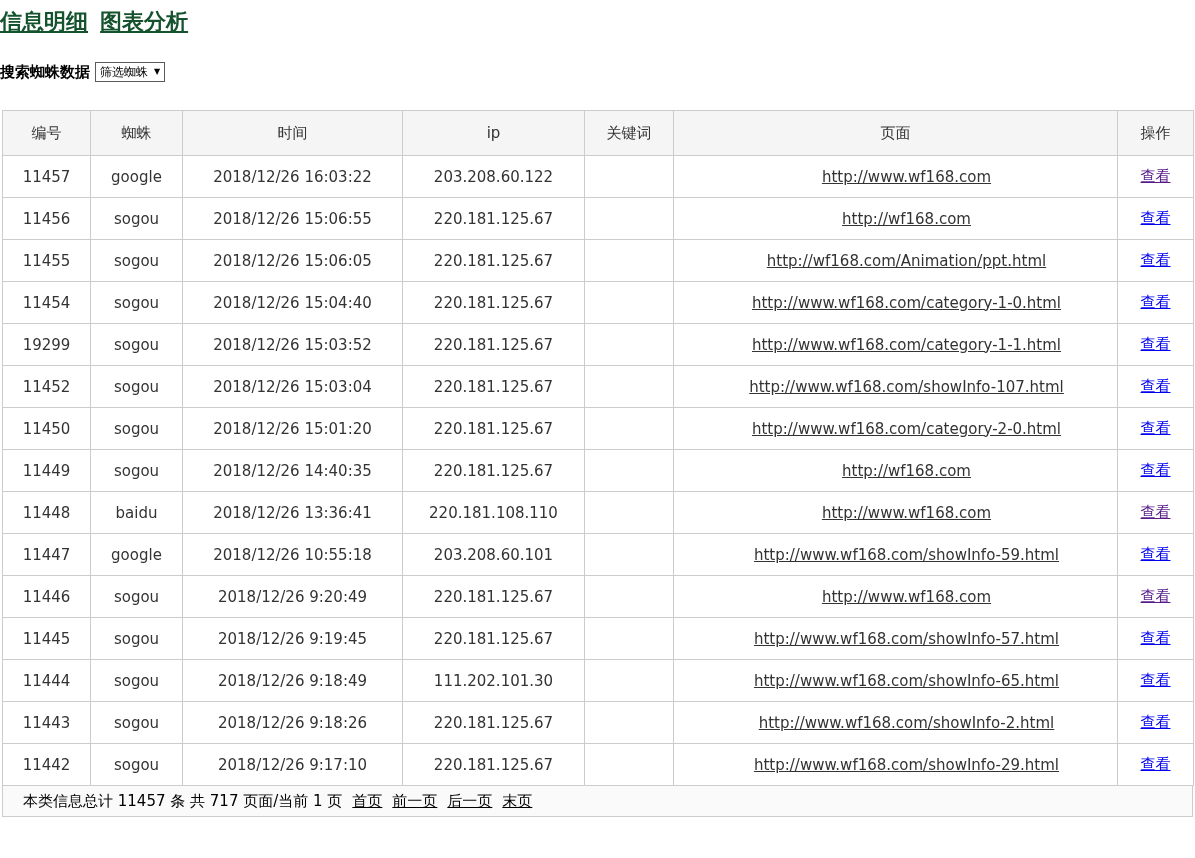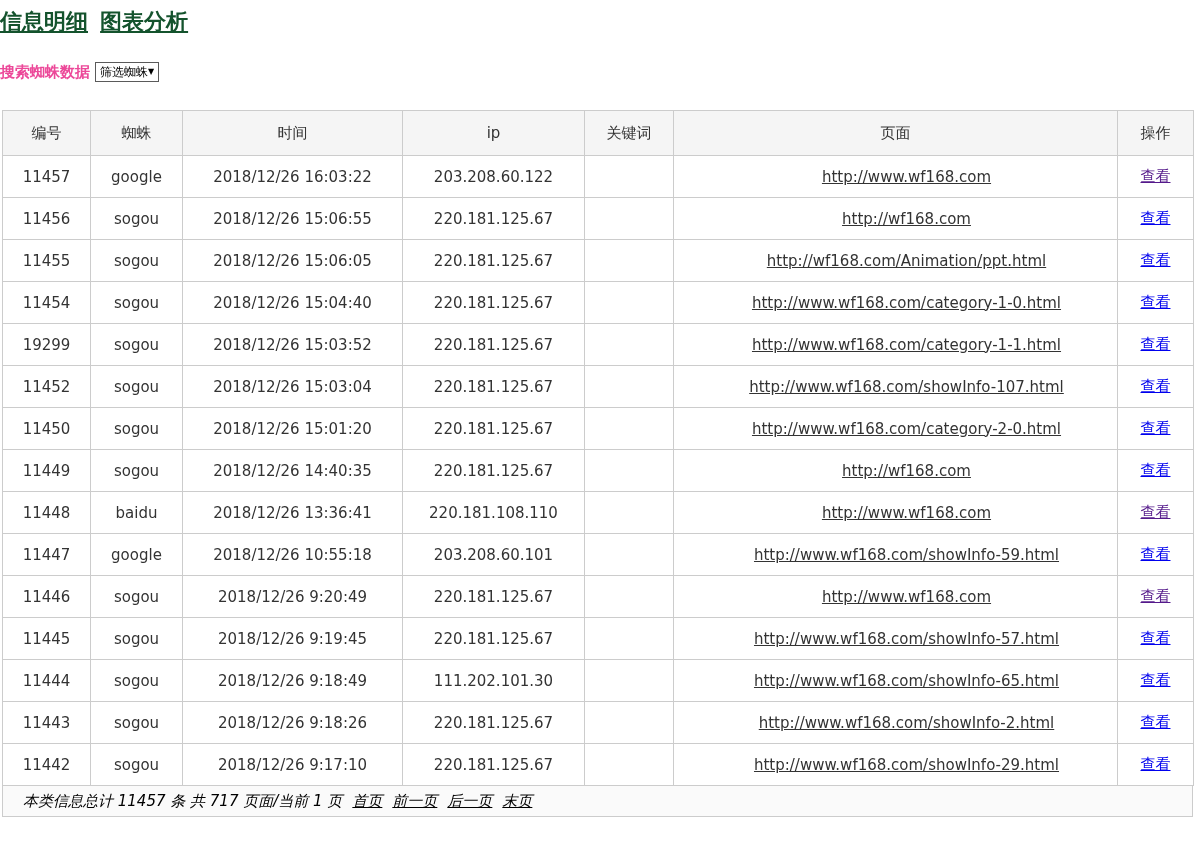--- a/index.html
+++ b/index.html
@@ -28,33 +28,34 @@
   
   .search-row {
     margin-top: 23px;
     height: 22px;
     display: flex;
     align-items: center;
   }
   .search-row .search-label {
     font-size: 15px;
     font-weight: bold;
-    color: #ec4899;
+    color: #000000;
   }
   .filter-select {
     display: inline-flex;
     align-items: center;
     margin-left: 5px;
     border: 1px solid #5a5a5a;
     background: #fff;
     height: 20px;
     padding: 0 4px 0 4px;
     font-size: 12px;
     color: #000;
     cursor: default;
+    gap: 6px;
   }
   .filter-select .arrow {
     font-size: 8px;
     color: #000;
     line-height: 1;
   }
 
   
   table.spider-table {
     border-collapse: collapse;
@@ -109,21 +110,20 @@
     margin-left: 2px;
     margin-top: -1px;
     border: 1px solid #cccccc;
     background: #fafafa;
     height: 32px;
     display: flex;
     align-items: center;
     padding-left: 20px;
     font-size: 15px;
     color: #000;
-    font-style: italic;
   }
   .pagination-bar a {
     color: #000000;
     text-decoration: underline;
     margin-left: 10px;
   }
 </style>
 </head>
 <body>
 

